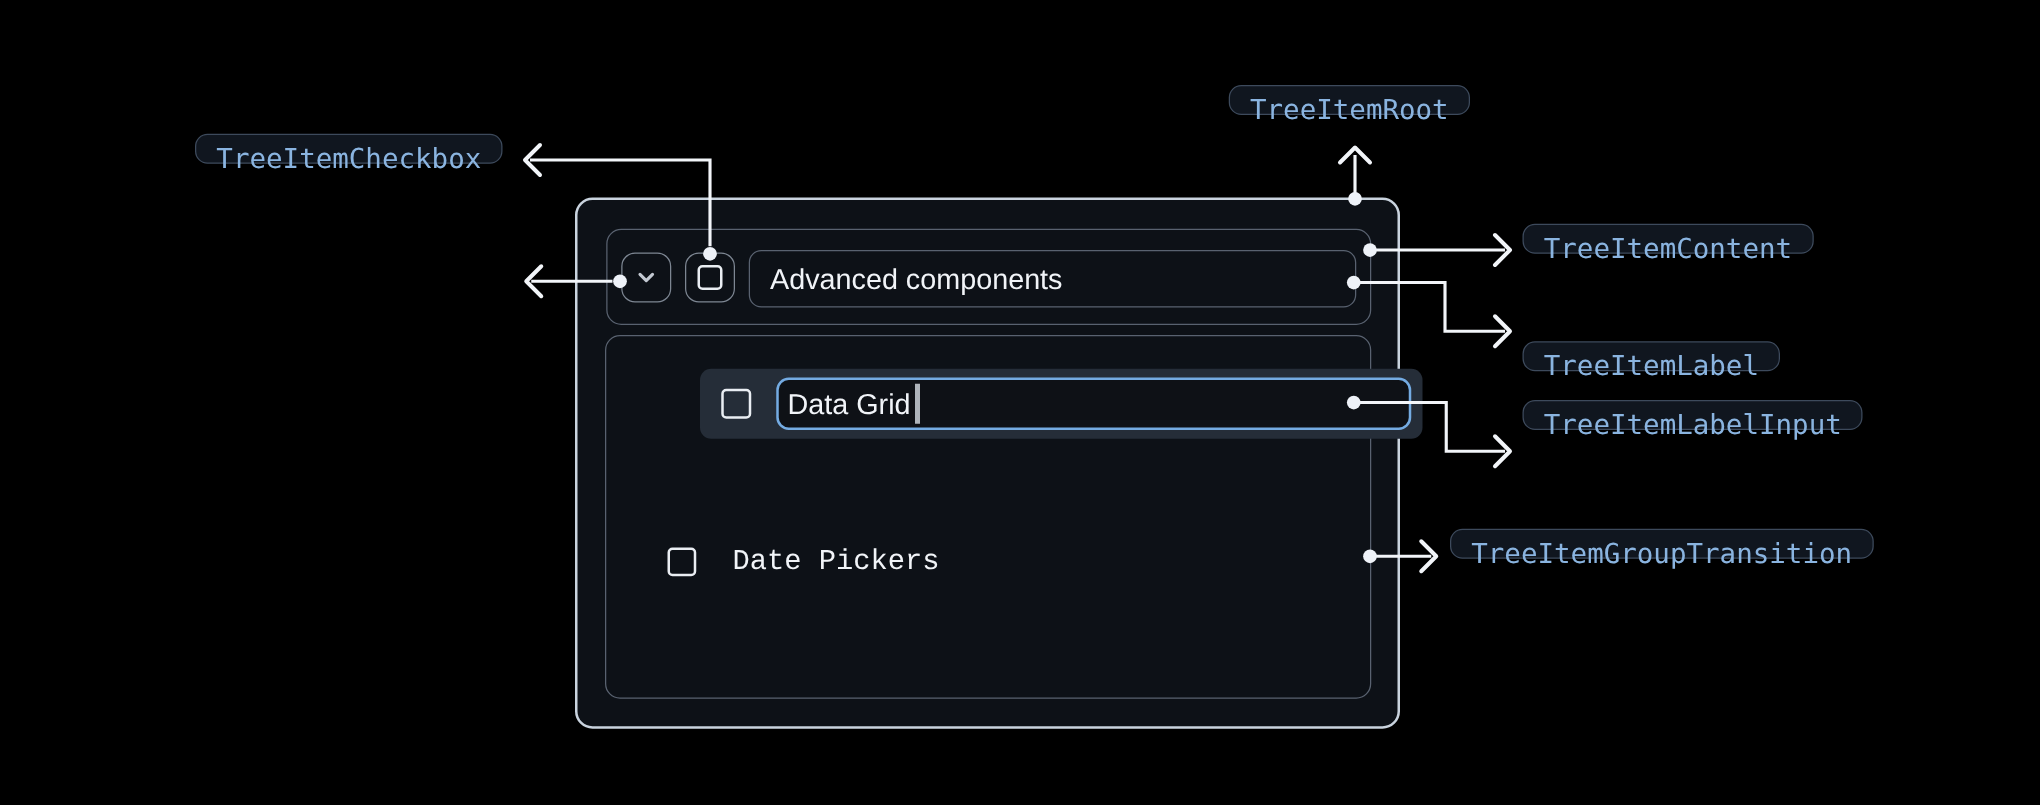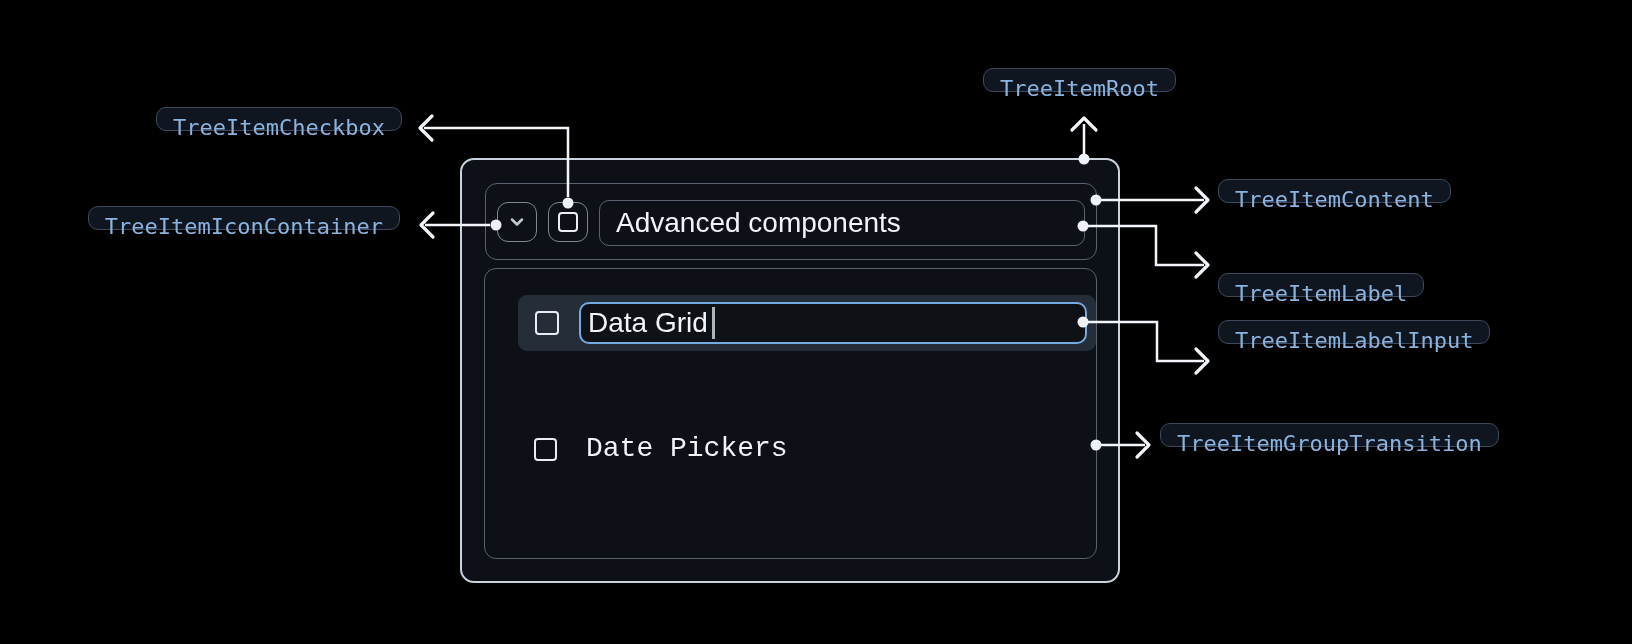--- a/index.html
+++ b/index.html
@@ -21,29 +21,29 @@
   .root-box{left:460px;top:158px;width:660px;height:425px;background:var(--surface);
             border:2px solid var(--surface-border);border-radius:14px;}
   .content-box{left:485px;top:183px;width:612px;height:77px;
                border:1.6px solid var(--box-border);border-radius:12px;}
   .chip{border:1.6px solid var(--chip-border);border-radius:11px;
         display:flex;align-items:center;justify-content:center;}
   .icon-chip{left:497px;top:202px;width:40px;height:40px;}
   .cbx-chip{left:548px;top:202px;width:40px;height:40px;}
   .label-box{left:599px;top:200px;width:486px;height:46px;border:1.6px solid var(--box-border);
              border-radius:10px;display:flex;align-items:center;padding-left:16px;}
-  .tree-text{color:var(--text-primary);font-size:28px;line-height:1;}
+  .tree-text{color:var(--text-primary);font-size:23px;line-height:1;}
   .group-box{left:484px;top:268px;width:613px;height:291px;
              border:1.6px solid var(--box-border);border-radius:12px;}
 
   .checkbox{border:2.6px solid #eaeef3;border-radius:4px;background:transparent;flex:none;}
   .cbx-inner{width:20px;height:20px;}
 
   .row{position:absolute;left:33px;width:578px;display:flex;align-items:center;}
-  .row-editing{top:26px;height:56px;background:var(--row-highlight);border-radius:9px;}
+  .row-editing{top:26px;height:56px;background:var(--row-highlight);border-radius:9px;margin-left:42px;}
   .row-cb{width:23px;height:23px;margin-left:16px;}
   .row-editing .row-cb{width:24px;height:24px;margin-left:17px;}
   .row-label{margin-left:29px;}
   .label-input{margin-left:20px;width:508px;height:42px;background:var(--input-bg);
                border:2px solid var(--input-border);border-radius:10px;
                display:flex;align-items:center;padding-left:7px;}
   .caret{width:3.5px;height:32px;background:var(--caret);margin-left:4px;flex:none;}
 
   
   .badge{position:absolute;height:24px;line-height:39px;padding:0 16px;white-space:nowrap;
@@ -130,19 +130,18 @@
     </g>
     <g>
       <path class="line" d="M1097 445 H1145"></path>
       <polyline class="head" points="1137,433 1149,445 1137,457"></polyline>
       <circle class="dot" cx="1096" cy="445" r="5.5"></circle>
     </g>
   </svg>
 
   <div class="badge" style="left:983px;top:68px;">TreeItemRoot</div>
   <div class="badge" style="right:1230px;top:107px;">TreeItemCheckbox</div>
-  <div class="badge" style="right:1232px;top:206px;">TreeItemIconContainer</div>
   <div class="badge" style="left:1218px;top:179px;">TreeItemContent</div>
   <div class="badge" style="left:1218px;top:233px;margin-top:40px;">TreeItemLabel</div>
   <div class="badge" style="left:1218px;top:320px;">TreeItemLabelInput</div>
   <div class="badge" style="left:1160px;top:423px;">TreeItemGroupTransition</div>
 
 </div>
 
 </body></html>

